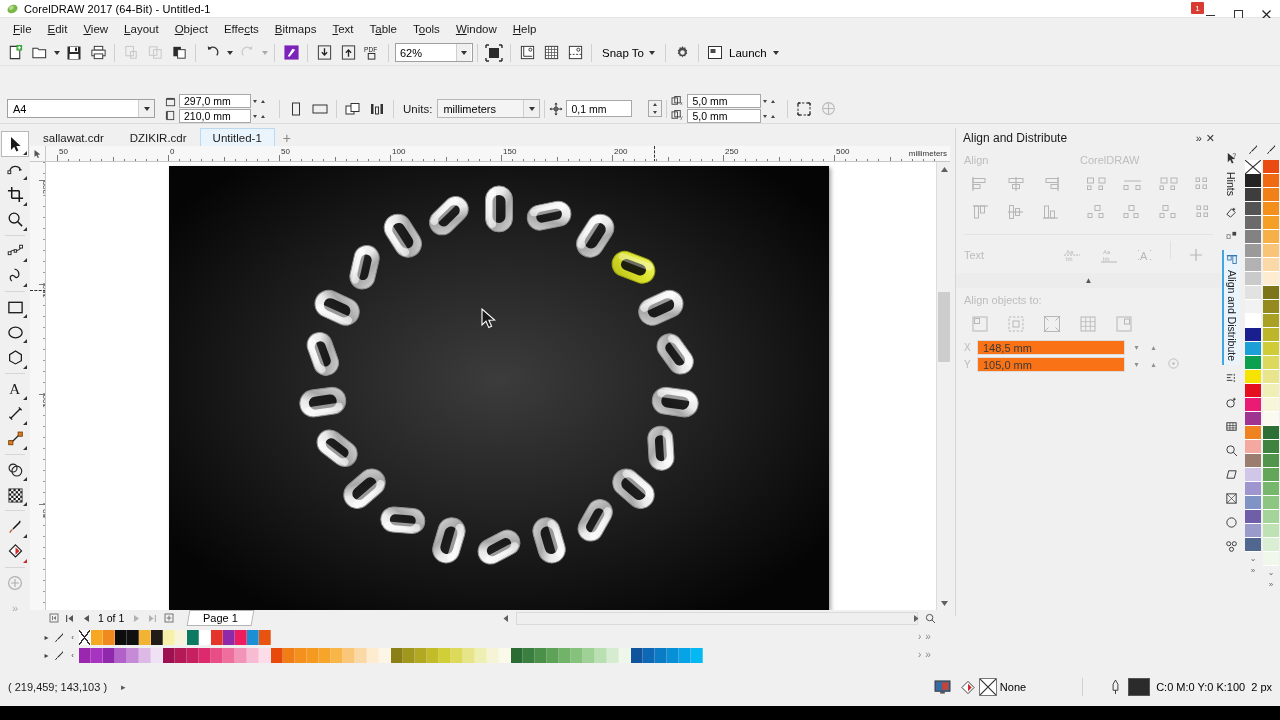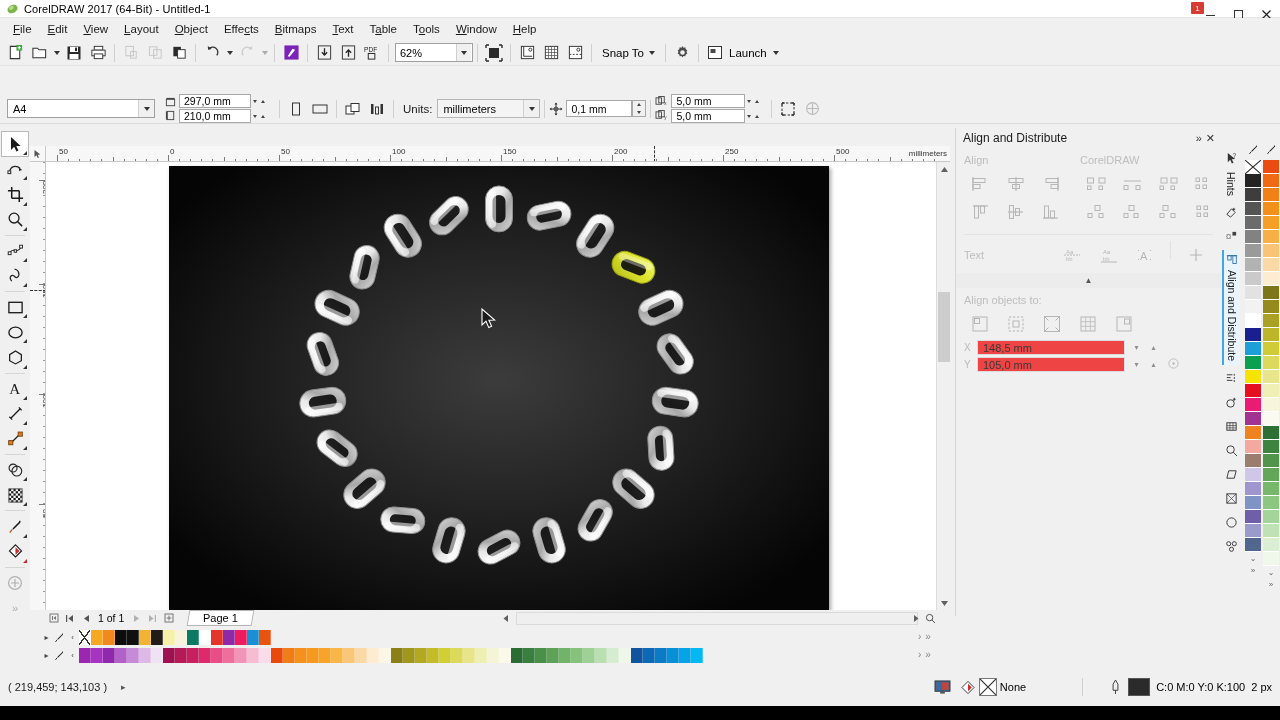--- a/index.html
+++ b/index.html
@@ -200,21 +200,21 @@
   .docker-body { padding:6px 8px 0 8px; }
   .sectlbl { font-size:11px; color:#bdbdbd; margin-bottom:4px; }
   .iconrow { display:flex; gap:2px; }
   .dicon { width:34px; height:28px; display:flex; align-items:center; justify-content:center;
            opacity:.30; cursor:default;}
   .vsep { width:1px; background:#e0e0e0; margin:0 6px; }
   .hr { height:1px; background:#e3e3e3; margin:8px 0 6px 0;}
   .collapser { text-align:center; font-size:8px; color:#555; padding:3px 0; background:#ececec; margin: 4px -8px 0 -8px;}
   .xyrow { display:flex; align-items:center; gap:3px; margin-top:2px; }
   .xylab { width:10px; font-size:10px; color:#bbb; }
-  .xyfield { width:148px; height:15px; background:#ef4444; border:1px solid #dcdcdc;
+  .xyfield { width:148px; height:15px; background:#f97316; border:1px solid #dcdcdc;
              font-size:11px; display:flex;align-items:center; padding-left:5px; color:#3a3a3a;}
   .xyspin { width:34px; height:15px; display:flex; align-items:center; justify-content:space-around;
             opacity:.4; font-size:8px;}
 
   
   .dstrip {
     position:absolute; left:1222px; top:146px; width:18px; height:470px;
     background:#f0f0f0; display:flex; flex-direction:column; align-items:center; gap:2px;
     padding-top:4px;
   }
@@ -510,21 +510,21 @@
           <i class="caret"></i>
         </span>
     </div>
 
     <div class="tsep"></div>
     <svg width="14" height="14" viewBox="0 0 14 14">
       <path d="M7 1v12M1 7h12" stroke="#3a3a3a" stroke-width="1"></path>
       <circle cx="7" cy="7" r="2" fill="none" stroke="#3a3a3a"></circle>
       <path d="M7 0.5l1.6 2h-3.2zM7 13.5l1.6-2h-3.2zM0.5 7l2 1.6v-3.2zM13.5 7l-2 1.6v-3.2z" fill="#3a3a3a"></path>
     </svg>
-    <div style="display:flex;align-items:center;margin-left:3px;">
+    <div style="display:flex;align-items:center;margin-left:3px;gap:16px;">
       <div class="numfield" style="width:66px;height:17px;">0,1 mm</div>
       <div class="vspin">
           <div>
             <i class="a up" style="border-left:2.5px solid transparent;border-right:2.5px solid transparent;border-bottom:3px solid #444;display:block;width:0;height:0"></i>
           </div>
           <div>
             <i class="a dn" style="border-left:2.5px solid transparent;border-right:2.5px solid transparent;border-top:3px solid #444;display:block;width:0;height:0"></i>
           </div>
         </div>
     </div>
@@ -569,20 +569,26 @@
       </svg>
     </div>
     <div class="tbtn dis">
       <svg width="17" height="17" viewBox="0 0 18 18">
         <circle cx="9" cy="9" r="6.2" fill="none" stroke="#555" stroke-width="1.2"></circle>
         <path d="M9 3.5v11M3.5 9h11" stroke="#555" stroke-width="1.2"></path>
       </svg>
     </div>
   </div>
 
+  <div class="tabbar">
+    <div class="doctab">sallawat.cdr</div>
+    <div class="doctab">DZIKIR.cdr</div>
+    <div class="doctab active">Untitled-1</div>
+    <div class="tabplus">+</div>
+  </div>
 
   <div class="toolbox">
     <div class="tool sel">
       <svg width="15" height="17" viewBox="0 0 15 17">
           <path d="M3 1 L3 14 L6.2 10.8 L8.4 15.6 L10.4 14.6 L8.3 10.1 L12.6 9.9 z" fill="#1a1a1a"></path>
         </svg>
       <i class="flyout"></i>
     </div>
     <div class="tool">
       <svg width="17" height="17" viewBox="0 0 18 18">

